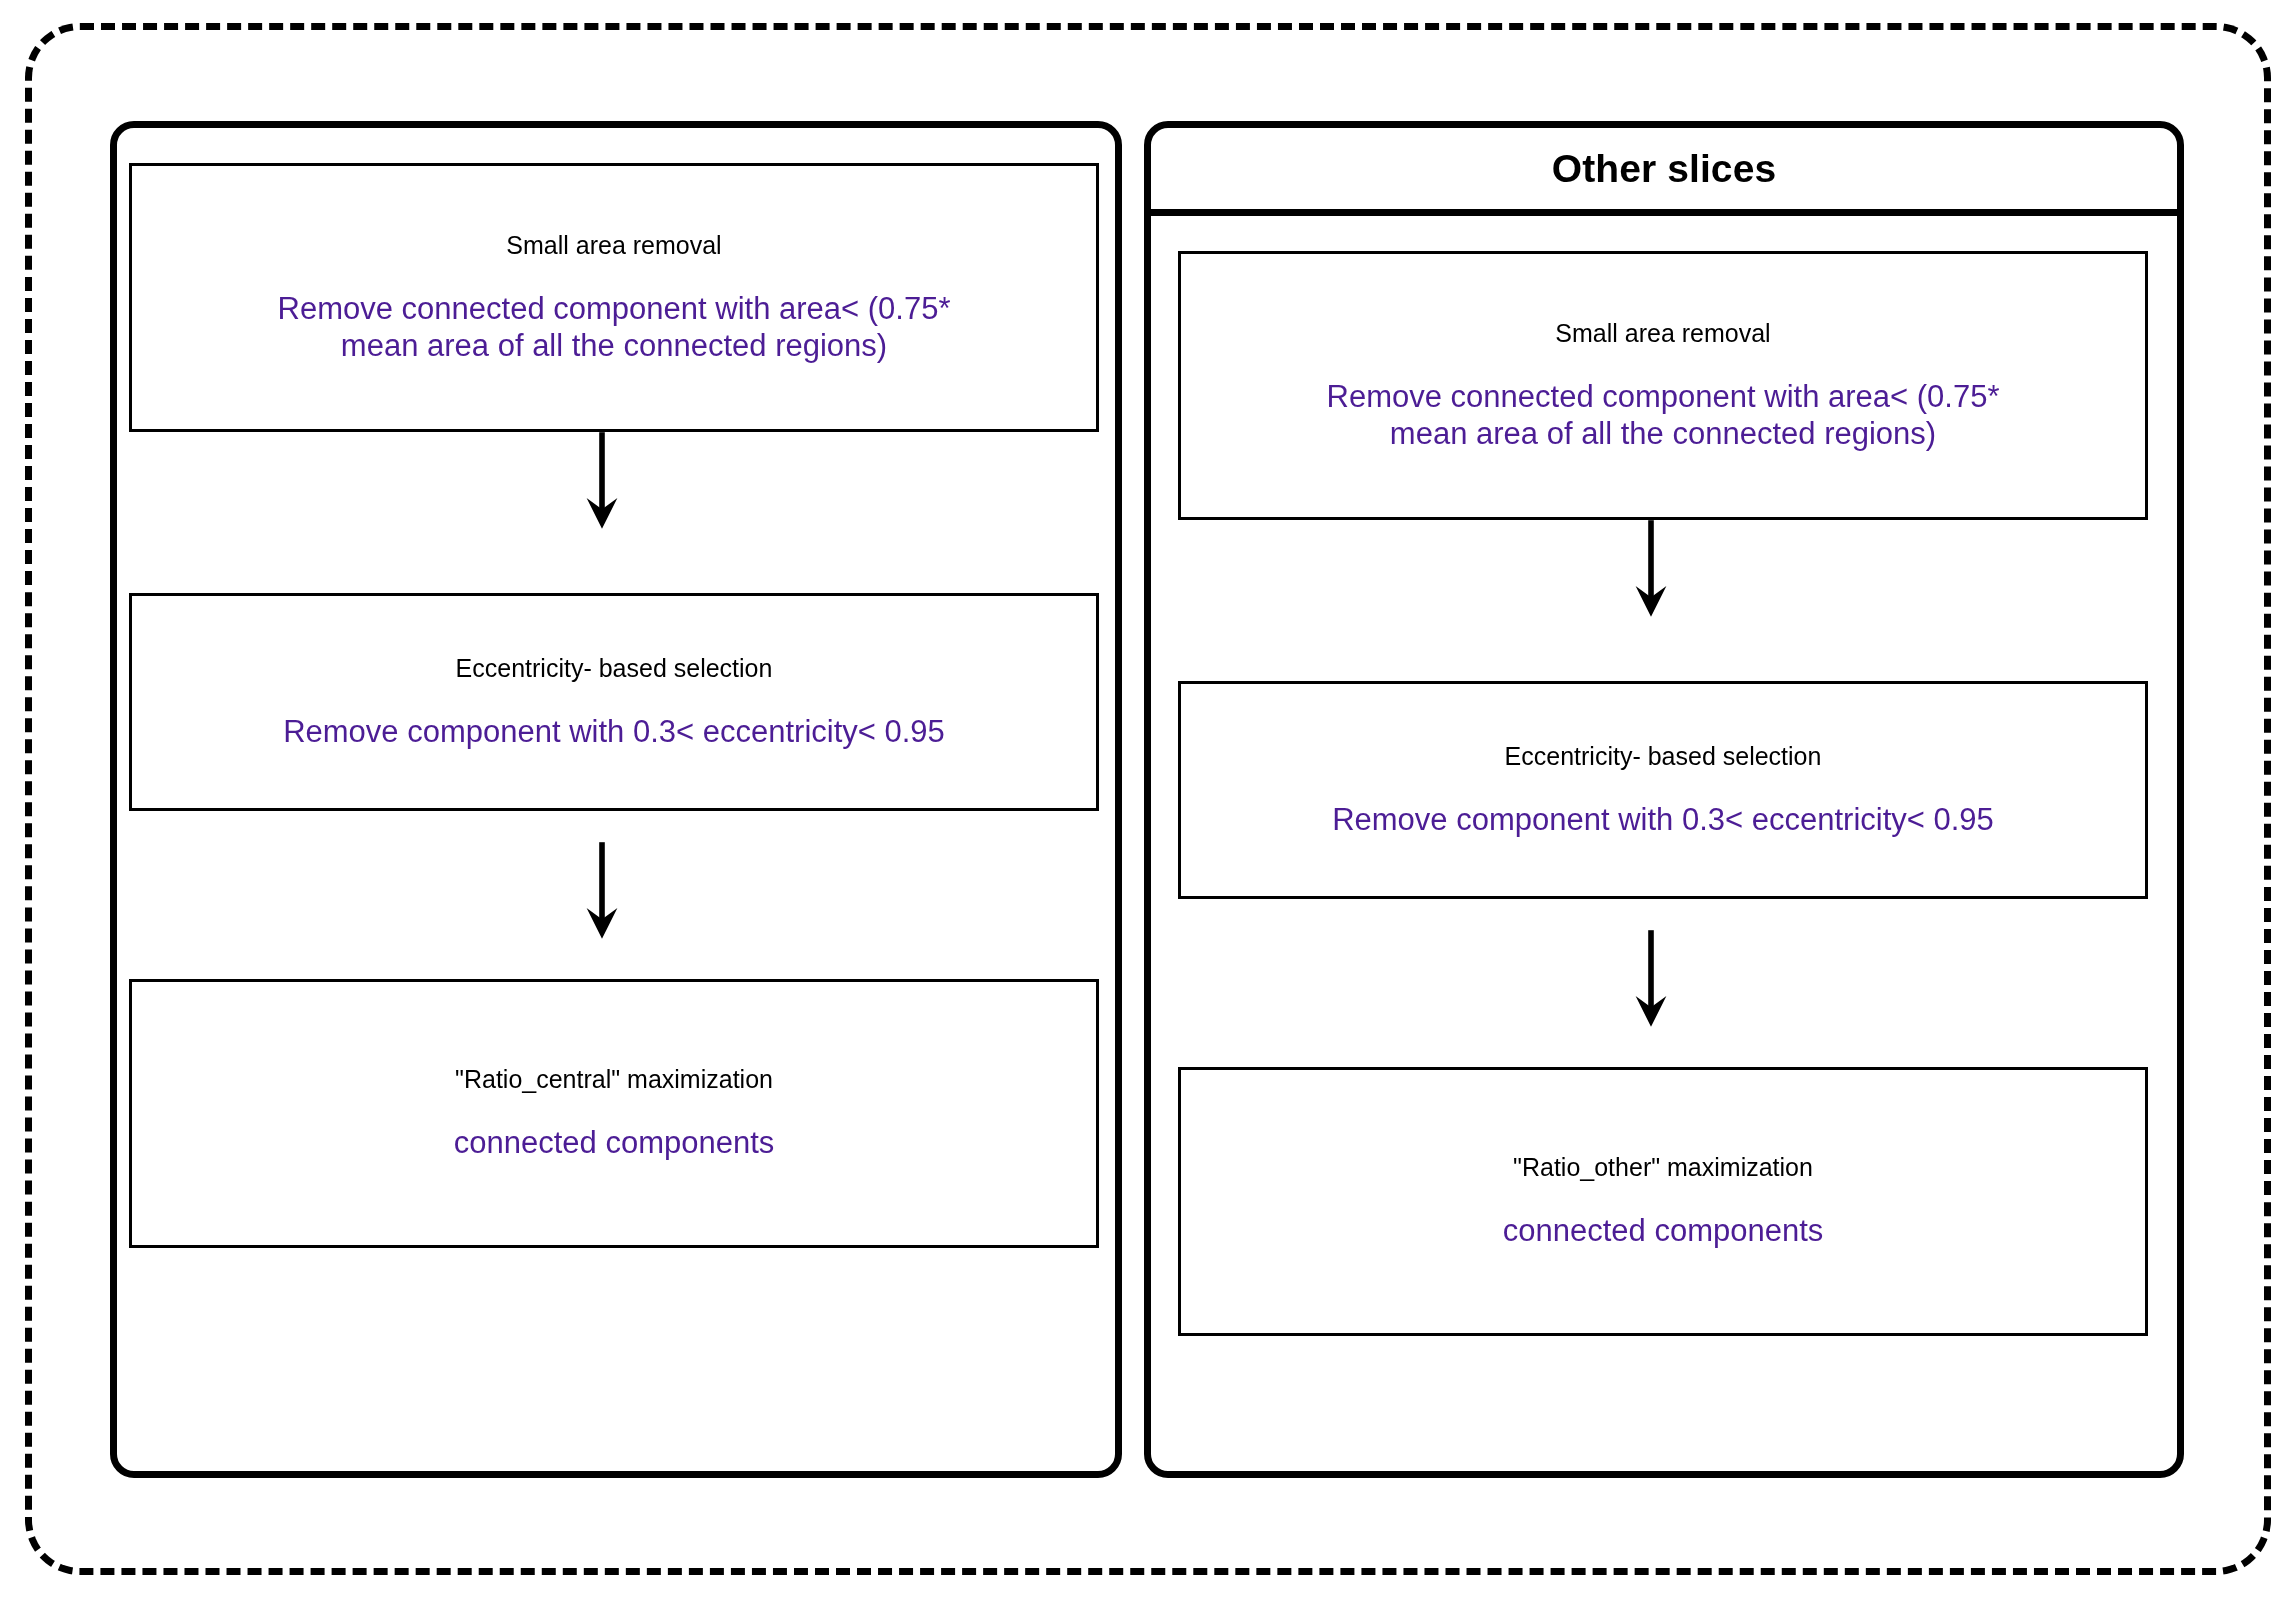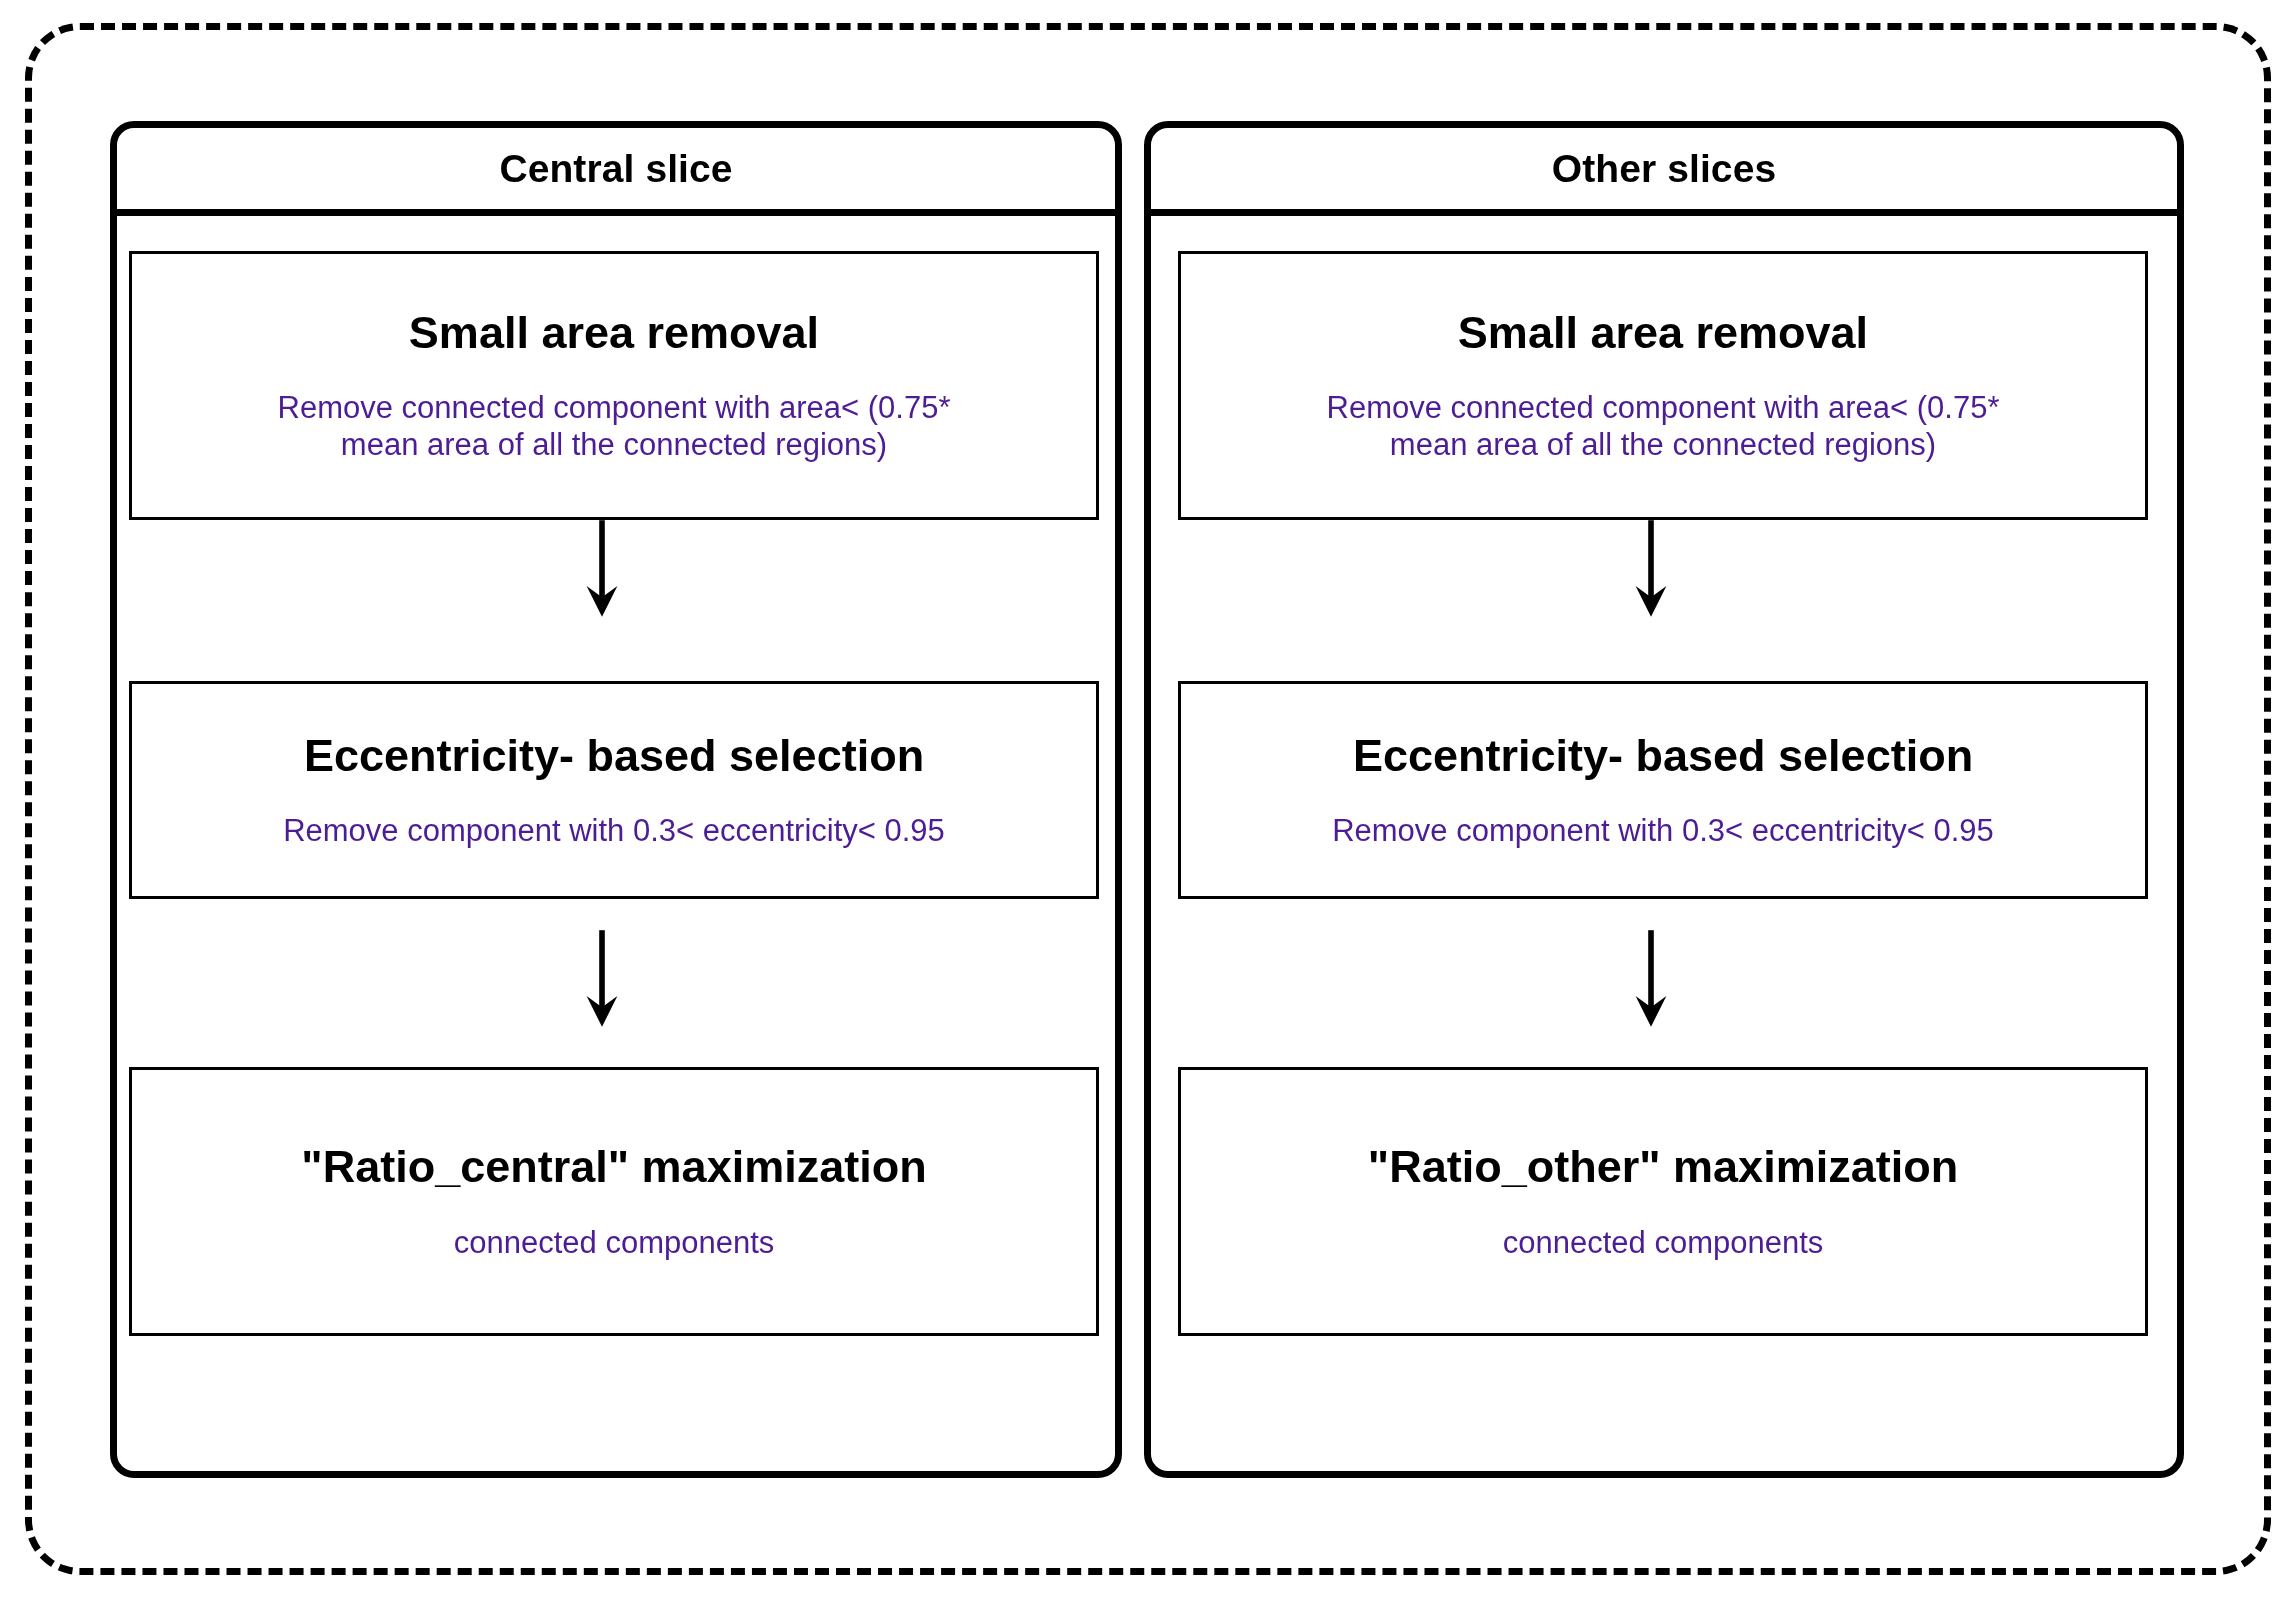--- a/index.html
+++ b/index.html
@@ -68,22 +68,22 @@
     border: 3.5px solid #000000;
     background: #ffffff;
     display: flex;
     flex-direction: column;
     align-items: center;
     justify-content: center;
     text-align: center;
     padding: 7px 12.7px;
   }
   .step-title {
-    font-size: 45px;
-    font-weight: bold;
+    font-size: 25px;
+    font-weight: normal;
     color: #000000;
     line-height: 1.12;
     white-space: nowrap;
     text-align: right;
   }
   .step-desc {
     font-size: 31px;
     font-weight: normal;
     color: #4c1d95;
     line-height: 1.2;
@@ -120,23 +120,20 @@
   .arrow svg { display: block; width: 42px; height: 97px; }
 </style>
 </head>
 <body>
 
 <div id="canvas">
 
   <div class="outer-dashed"></div>
 
   <div class="panel panel-left">
-    <div class="panel-header">
-      <div class="panel-header-title">Central slice</div>
-    </div>
     <div class="panel-body">
 
       <div class="step-box lb1 tall">
         <div class="step-title">Small area removal</div>
         <div class="step-desc">
           <div>Remove connected component with area&lt; (0.75*</div>
           <div>mean area of all the connected regions)</div>
         </div>
       </div>
 

